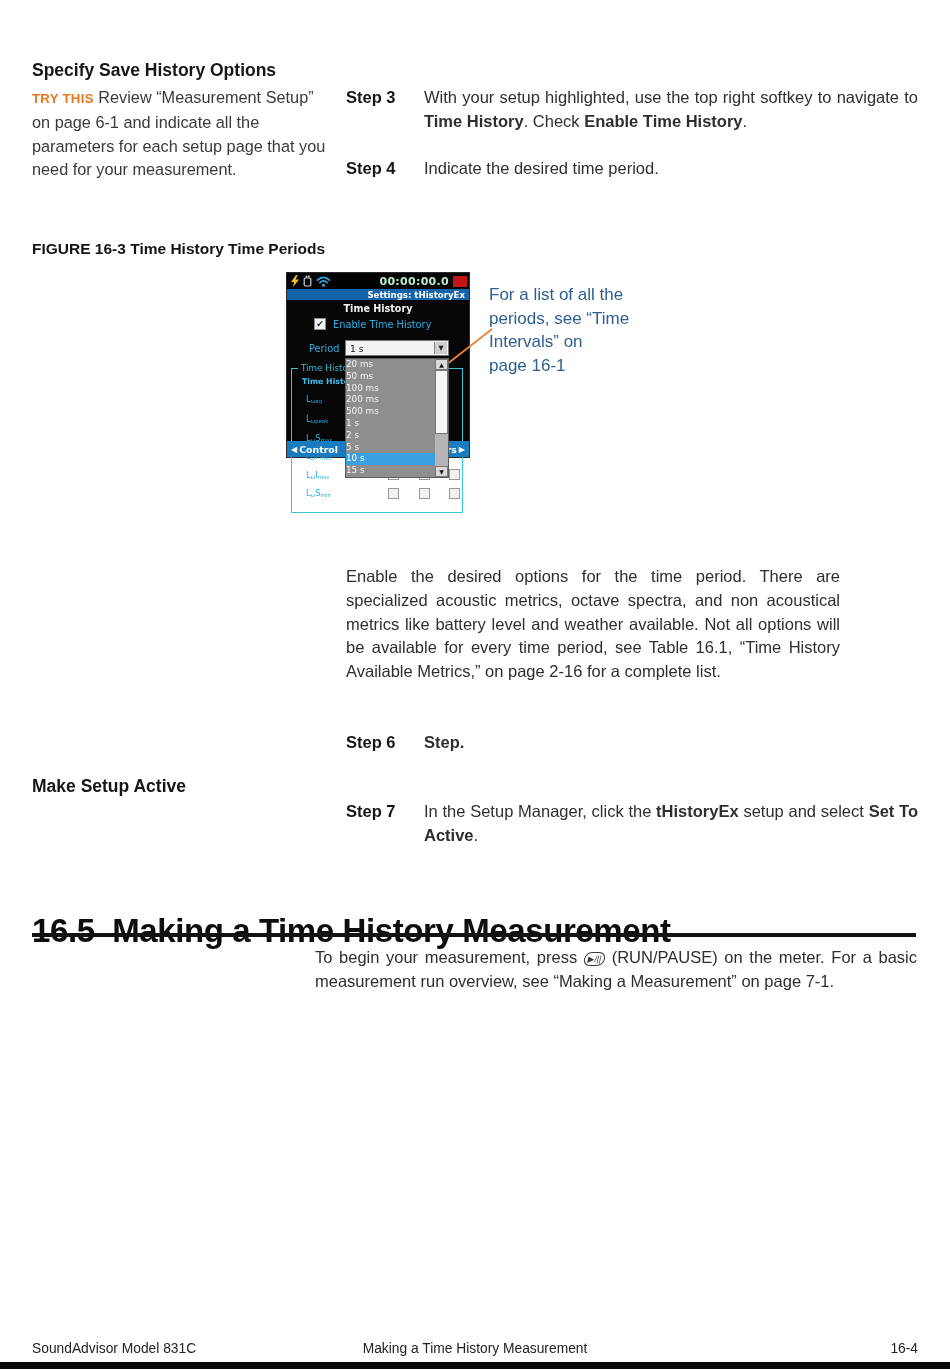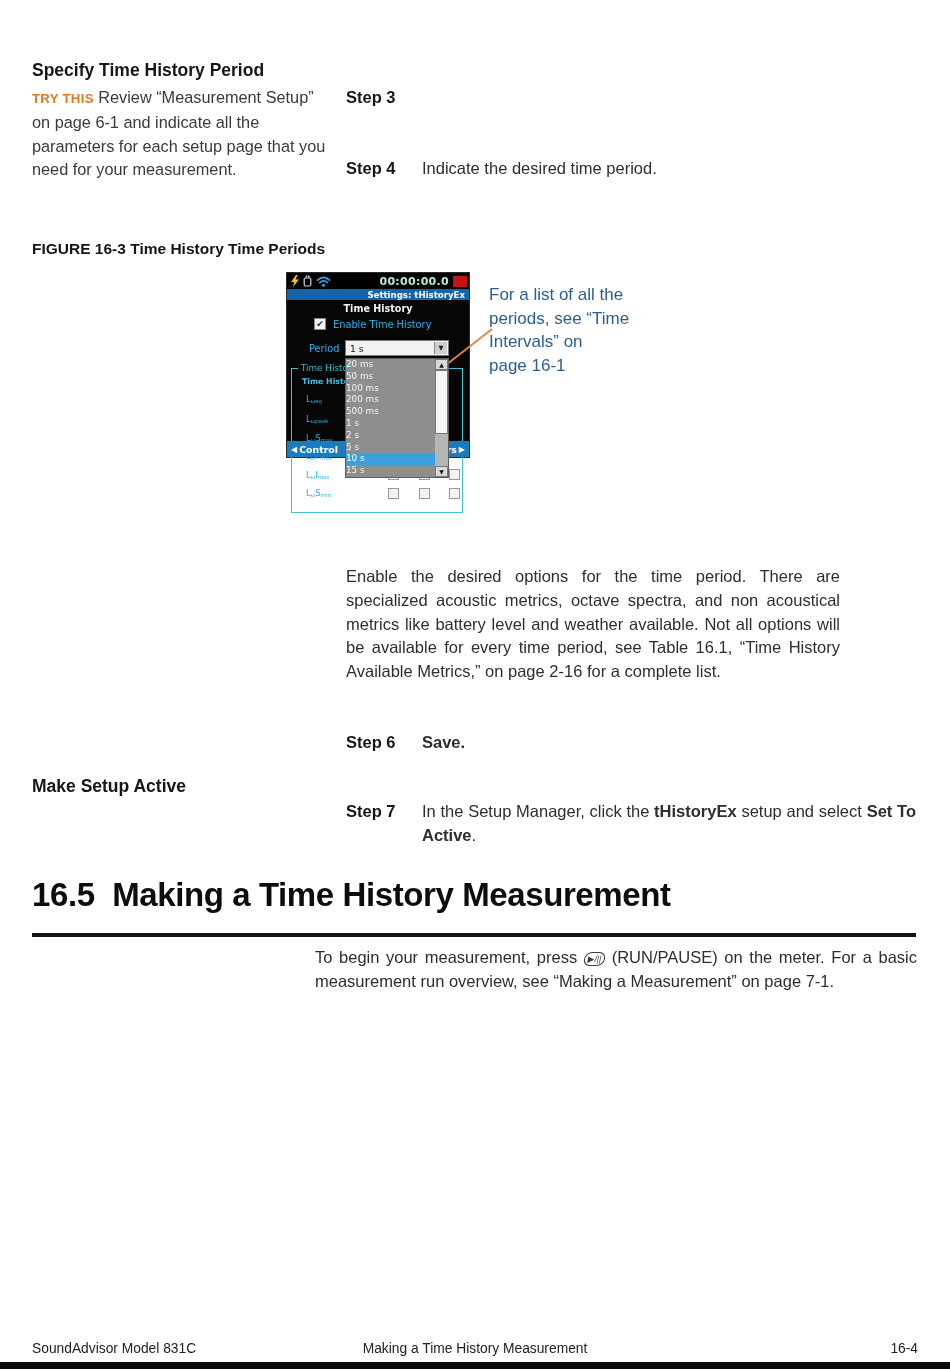--- a/index.html
+++ b/index.html
@@ -9,27 +9,27 @@
     overflow:hidden;
   }
   .abs{position:absolute;}
   .b{font-weight:700;}
   .sub{font-size:62%;vertical-align:-0.25em;letter-spacing:0;}
 
   
   .left-heading{left:32px;top:60px;font-size:17.5px;font-weight:700;color:#161616;}
   .note{left:32px;top:86px;width:296px;font-size:16.3px;line-height:23.8px;color:#3a3a3a;}
   .try-label{color:#e87722;font-weight:700;font-size:13.2px;letter-spacing:.3px;}
-  .step{left:346px;width:572px;display:flex;}
+  .step{left:346px;width:572px;display:flex;justify-content:space-between;}
   .step-label{width:76px;flex:none;font-weight:700;font-size:16.5px;color:#161616;line-height:23.8px;}
   .step-body{width:494px;font-size:16.5px;line-height:23.8px;color:#2e2e2e;text-align:justify;}
   .s3{top:86px;} .s4{top:157px;} .s5{top:565px;} .s6{top:731px;} .s7{top:800px;}
   .fig-caption{left:32px;top:240px;font-size:15.5px;font-weight:700;color:#141414;}
   .make-active{left:32px;top:776px;font-size:17.5px;font-weight:700;color:#161616;}
-  .big-heading{left:32px;top:876px;font-size:33px;font-weight:700;letter-spacing:-.4px;color:#0d0d0d;white-space:pre;}
+  .big-heading{left:32px;top:912px;font-size:33px;font-weight:700;letter-spacing:-.4px;color:#0d0d0d;white-space:pre;}
   .heading-rule{left:32px;top:933px;width:884px;height:4px;background:#131313;}
   .intro{left:315px;top:946px;width:602px;font-size:16.5px;line-height:23.8px;color:#2e2e2e;text-align:justify;}
   .inline-icon{display:inline-block;border:1.4px solid #3c3c3c;border-radius:7px;
     padding:0 3px;font-size:8.5px;line-height:12px;transform:skewX(-12deg);
     vertical-align:1px;color:#3c3c3c;background:#fff;}
   .footer-left{left:32px;top:1341px;font-size:13.8px;color:#222;}
   .footer-center{left:0;top:1341px;width:950px;text-align:center;font-size:13.8px;color:#222;}
   .footer-right{right:32px;top:1341px;font-size:13.8px;color:#222;}
   .bottom-bar{left:0;top:1362px;width:950px;height:7px;background:#0a0a0a;}
 
@@ -88,28 +88,29 @@
     display:flex;color:#fff;font-size:9.4px;font-weight:700;align-items:center;}
   .sk{height:100%;display:flex;align-items:center;box-sizing:border-box;padding-top:1px;}
   .sk.left{width:62px;padding-left:2px;}
   .sk.mid{width:60px;justify-content:center;border-left:2px solid #86efac;border-right:2px solid #0c4873;}
   .sk.right{flex:1;justify-content:flex-start;padding-right:2px;padding-left:7px;}
   .tri{font-size:8px;margin:0 2px;}
 </style>
 </head>
 <body>
 
-<div class="abs left-heading">Specify Time History Period</div>
+<div class="abs left-heading">Specify Save History Options</div>
 
 <div class="abs note">
   <span class="try-label">TRY THIS</span><span> Review “Measurement Setup” on page 6-1 and indicate all the parameters for each setup page that you need for your measurement.</span>
 </div>
 
 <div class="abs step s3">
   <div class="step-label">Step 3</div>
+  <div class="step-body"><span>With your setup highlighted, use the top right softkey to navigate to </span><span class="b">Time History</span><span>. Check </span><span class="b">Enable Time History</span><span>.</span></div>
 </div>
 <div class="abs step s4">
   <div class="step-label">Step 4</div>
   <div class="step-body"><span>Indicate the desired time period.</span></div>
 </div>
 
 <div class="abs fig-caption">FIGURE 16-3  Time History Time Periods</div>
 
 <div class="abs device">
   <div class="d-status">
@@ -212,21 +213,21 @@
     </marker>
   </defs>
   <line x1="94" y1="11" x2="16" y2="72" stroke="#e8813c" stroke-width="1.8" marker-end="url(#ah)"></line>
 </svg>
 
 <div class="abs step s5">
   <div class="step-body"><span>Enable the desired options for the time period. There are specialized acoustic metrics, octave spectra, and non acoustical metrics like battery level and weather available. Not all options will be available for every time period, see Table 16.1, “Time History Available Metrics,” on page 2-16 for a complete list.</span></div>
 </div>
 <div class="abs step s6">
   <div class="step-label">Step 6</div>
-  <div class="step-body"><span class="b">Save.</span></div>
+  <div class="step-body"><span class="b">Step.</span></div>
 </div>
 <div class="abs make-active">Make Setup Active</div>
 <div class="abs step s7">
   <div class="step-label">Step 7</div>
   <div class="step-body"><span>In the Setup Manager, click the </span><span class="b">tHistoryEx</span><span> setup and select </span><span class="b">Set To Active</span><span>.</span></div>
 </div>
 
 <div class="abs big-heading">16.5  Making a Time History Measurement</div>
 <div class="abs heading-rule"></div>
 

